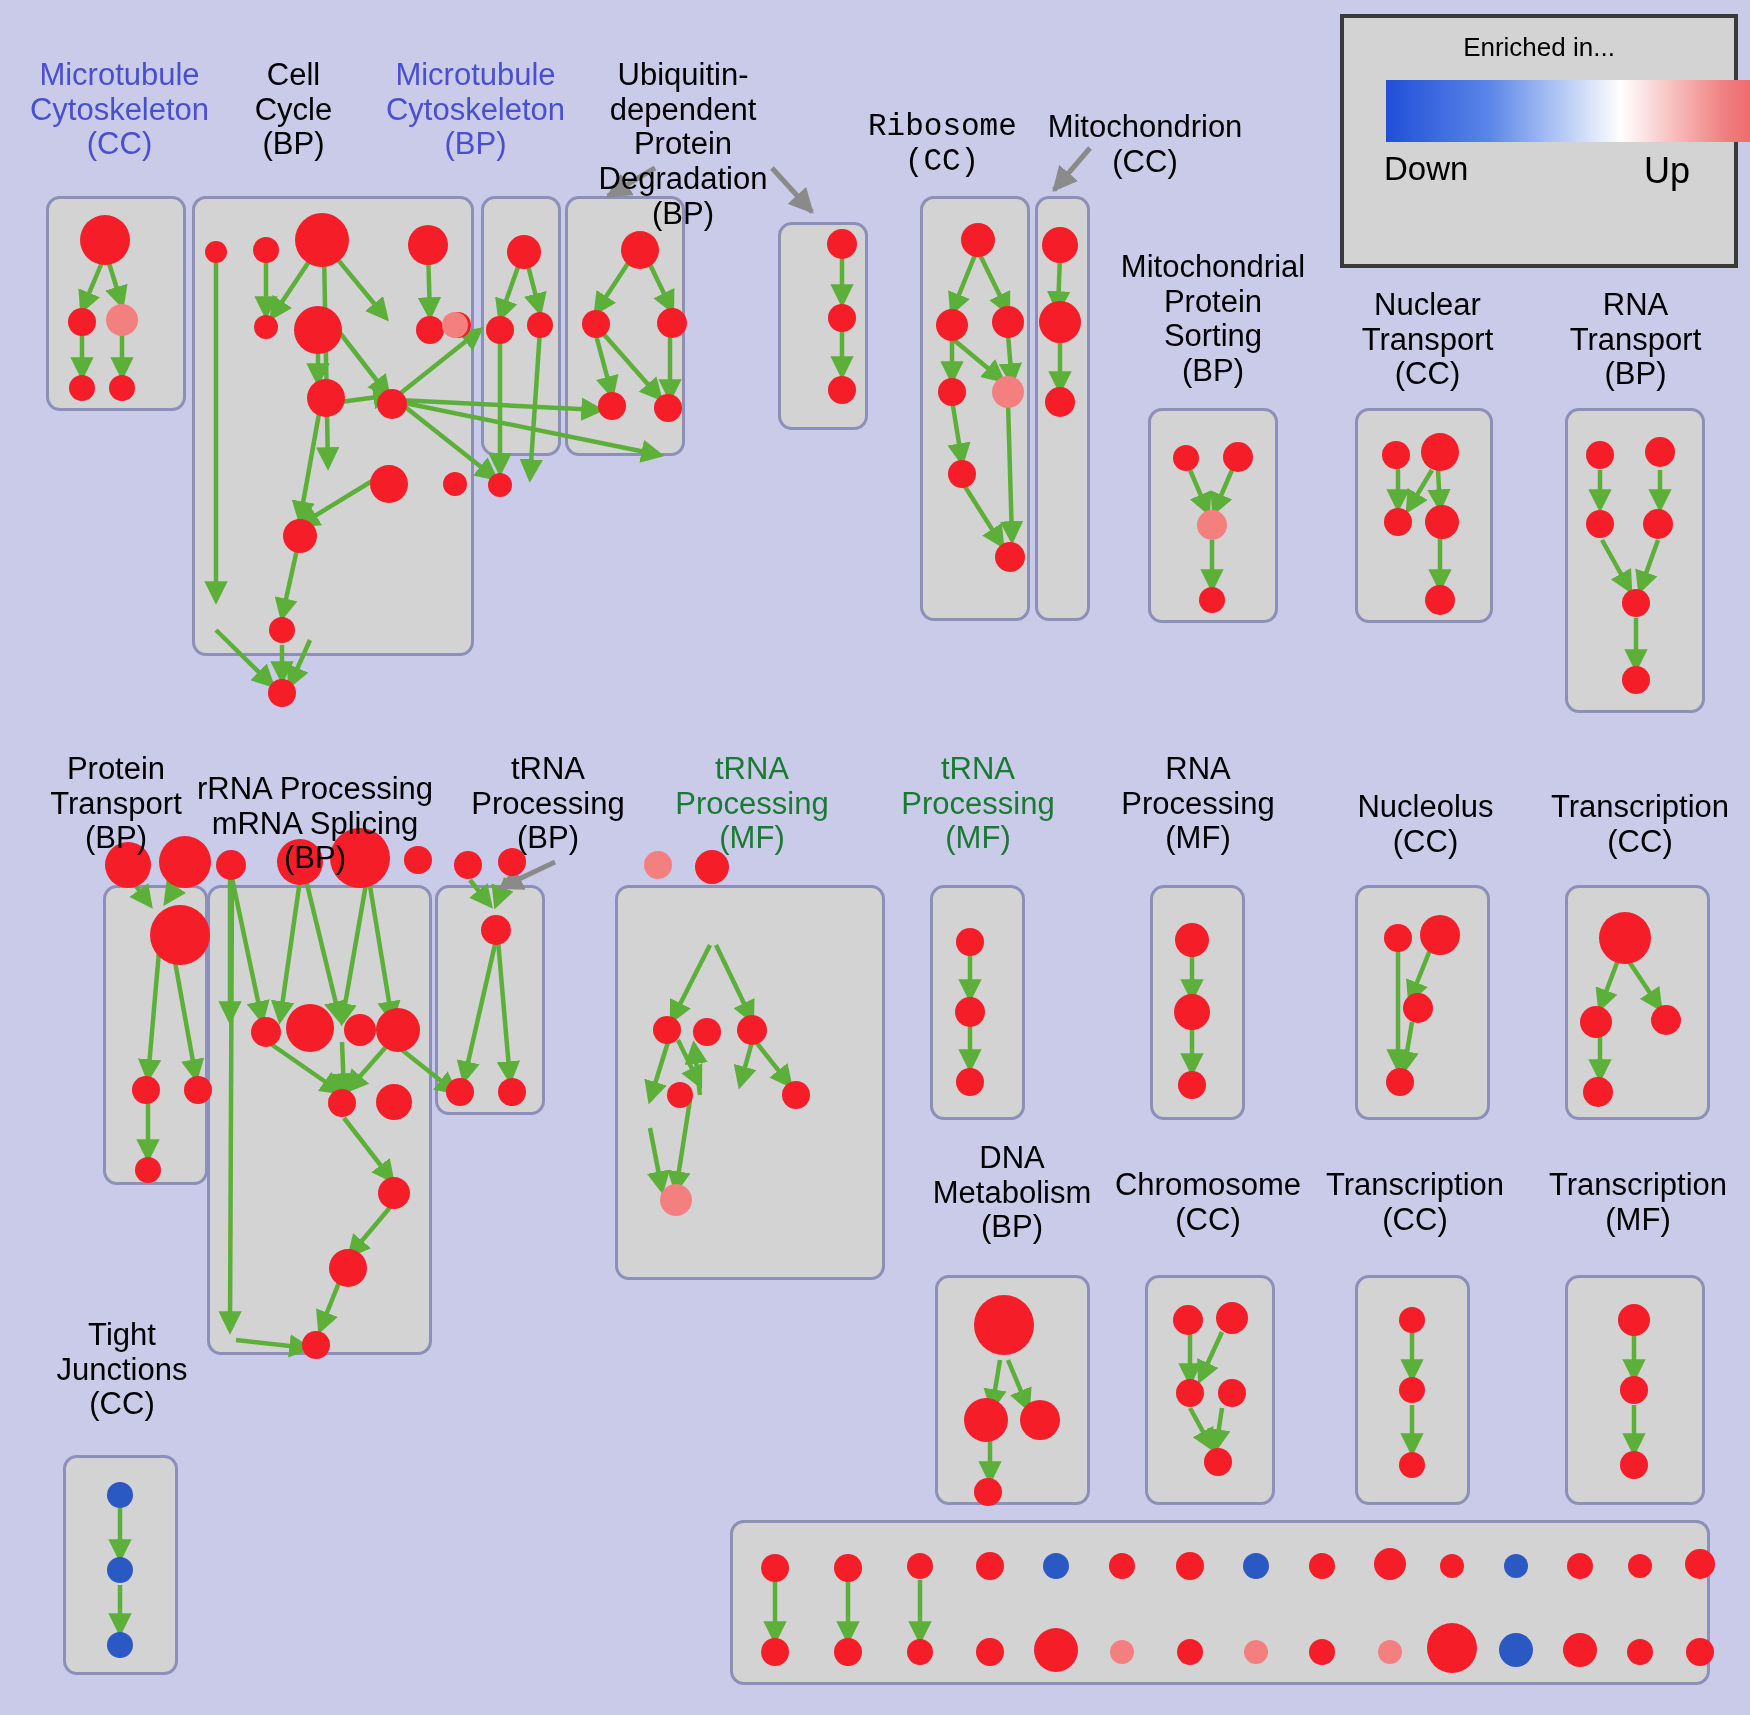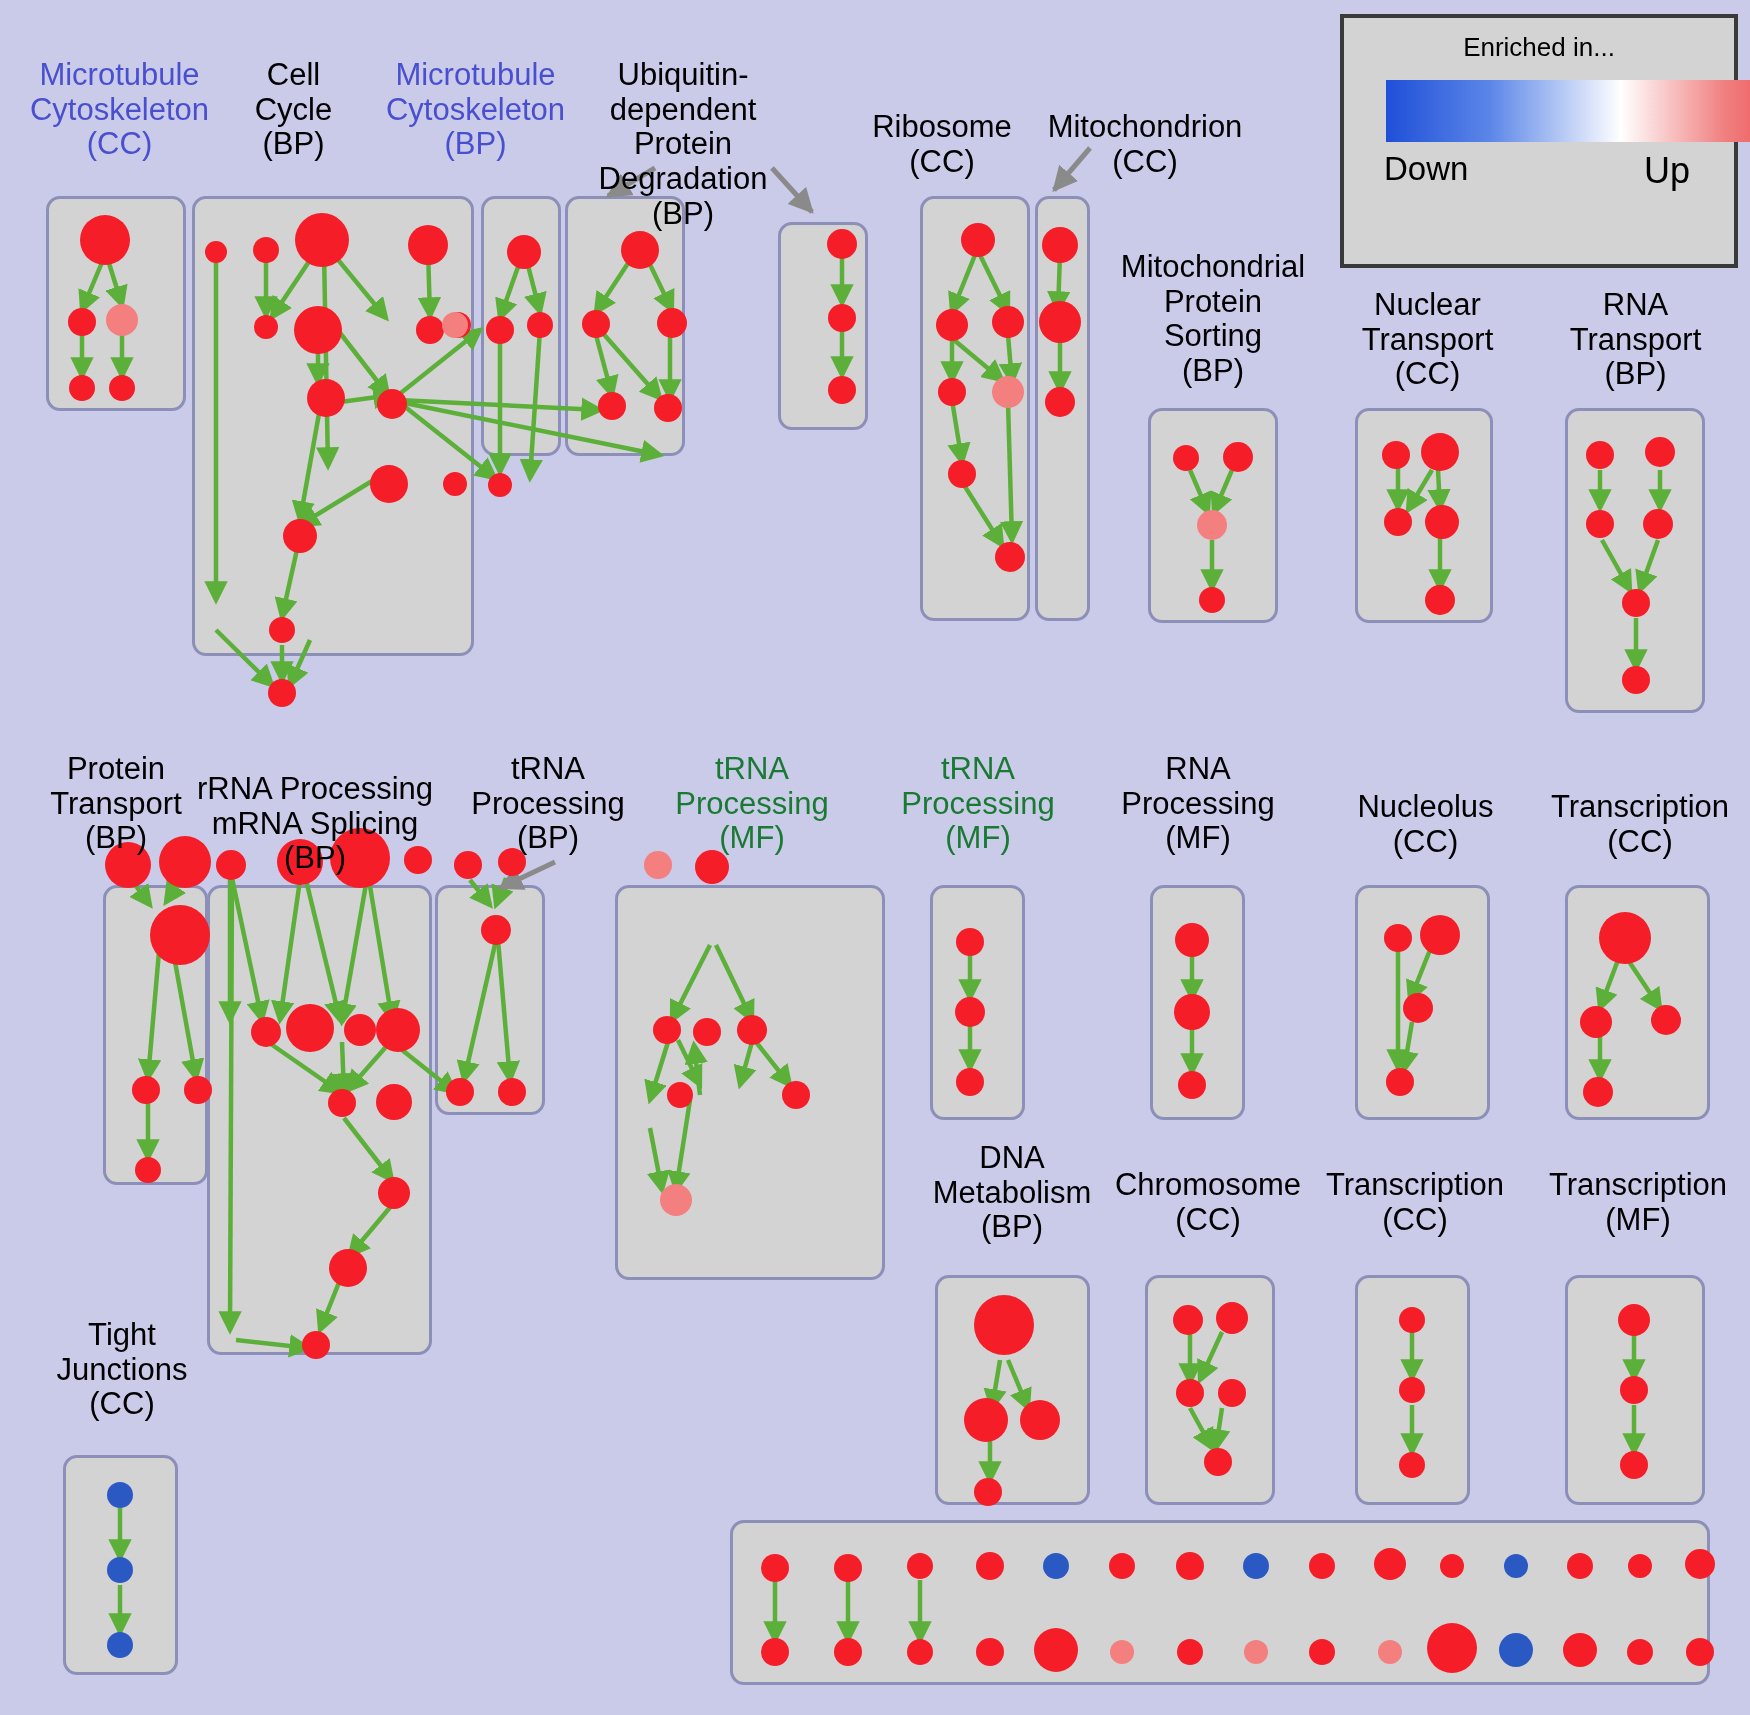--- a/index.html
+++ b/index.html
@@ -443,21 +443,21 @@
 Cycle
 (BP)</div>
   <div class="label blue" style="left:378px;top:58px;width:195px;">Microtubule
 Cytoskeleton
 (BP)</div>
   <div class="label" style="left:588px;top:58px;width:190px;">Ubiquitin-
 dependent
 Protein
 Degradation
 (BP)</div>
-  <div class="label" style="left:868px;top:110px;width:148px;">Ribosome
+  <div class="label" style="left:868px;top:110px;width:148px;font-family:Liberation Mono, monospace;">Ribosome
 (CC)</div>
   <div class="label" style="left:1040px;top:110px;width:210px;">Mitochondrion
 (CC)</div>
   <div class="label" style="left:1098px;top:250px;width:230px;">Mitochondrial
 Protein
 Sorting
 (BP)</div>
   <div class="label" style="left:1340px;top:288px;width:175px;">Nuclear
 Transport
 (CC)</div>

